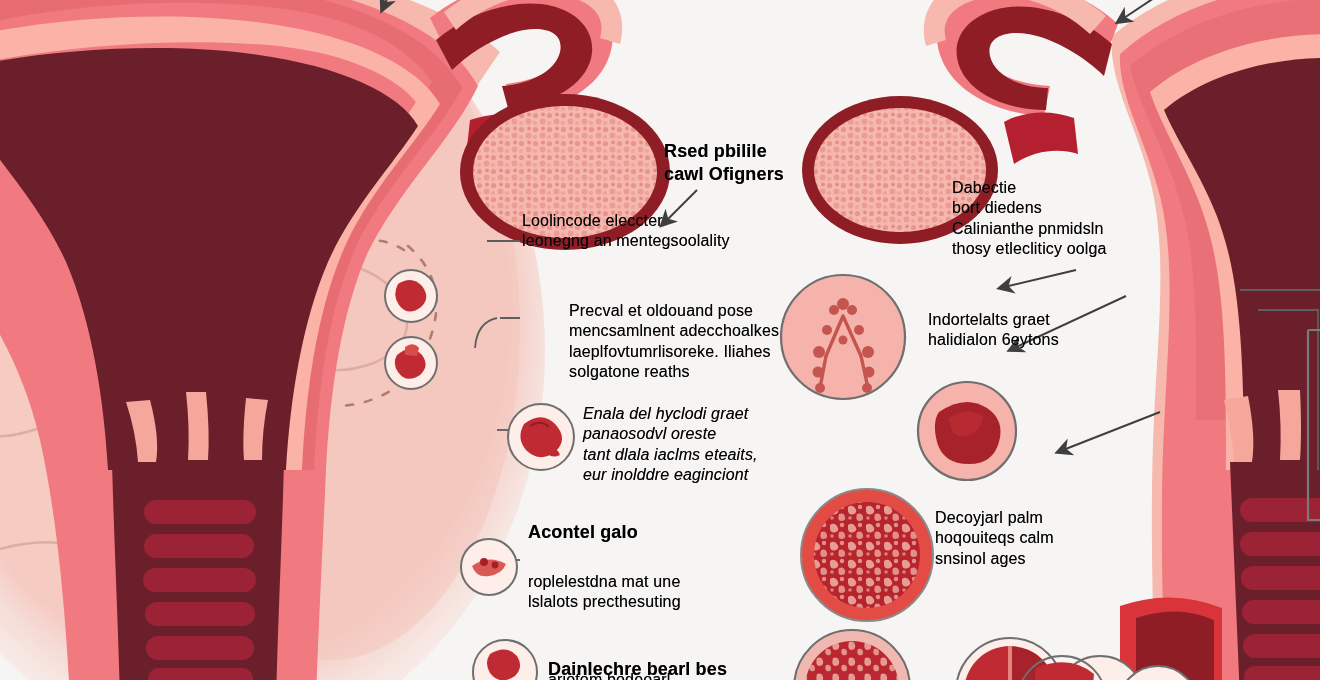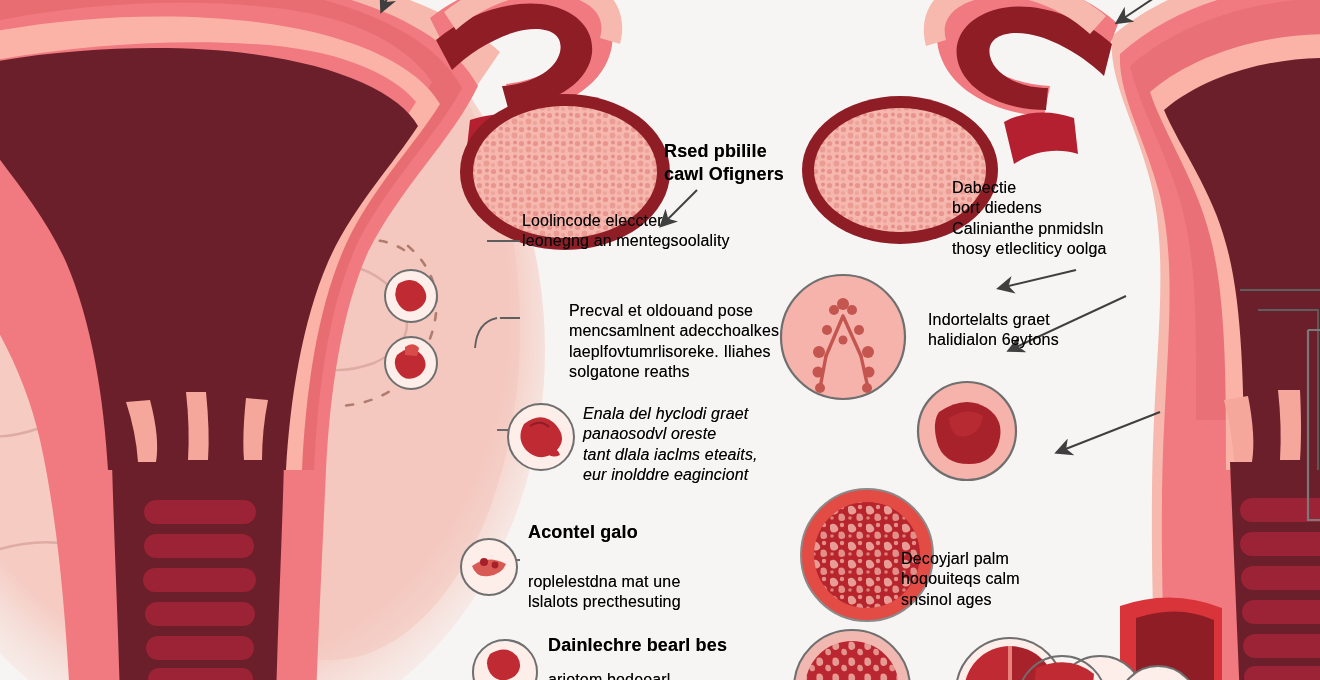--- a/index.html
+++ b/index.html
@@ -347,26 +347,26 @@
 
 <div class="lbl md blur" style="left:583px;top:404px;width:230px;font-style:italic;">Enala del hyclodi graet
 panaosodvl oreste
 tant dlala iaclms eteaits,
 eur inolddre eaginciont</div>
 
 <div class="lbl lg blur" style="left:528px;top:521px;width:240px;">Acontel galo</div>
 <div class="lbl md blur" style="left:528px;top:572px;width:240px;">roplelestdna mat une
 lslalots precthesuting</div>
 
-<div class="lbl lg blur" style="left:548px;top:634px;width:240px;">Dainlechre bearl bes</div>
+<div class="lbl lg blur" style="left:548px;top:658px;width:240px;">Dainlechre bearl bes</div>
 <div class="lbl md blur" style="left:548px;top:670px;width:240px;">ariotom bodeoarl</div>
 
 <div class="lbl md blur" style="left:952px;top:178px;width:250px;">Dabectie
 bort diedens
 Calinianthe pnmidsln
 thosy etlecliticy oolga</div>
 
 <div class="lbl md blur" style="left:928px;top:310px;width:230px;">Indortelalts graet
 halidialon 6eytons</div>
 
-<div class="lbl md blur" style="left:901px;top:508px;width:230px;margin-top:41px;">Decoyjarl palm
+<div class="lbl md blur" style="left:935px;top:508px;width:230px;">Decoyjarl palm
 hoqouiteqs calm
 snsinol ages</div>
 
 </body></html>

